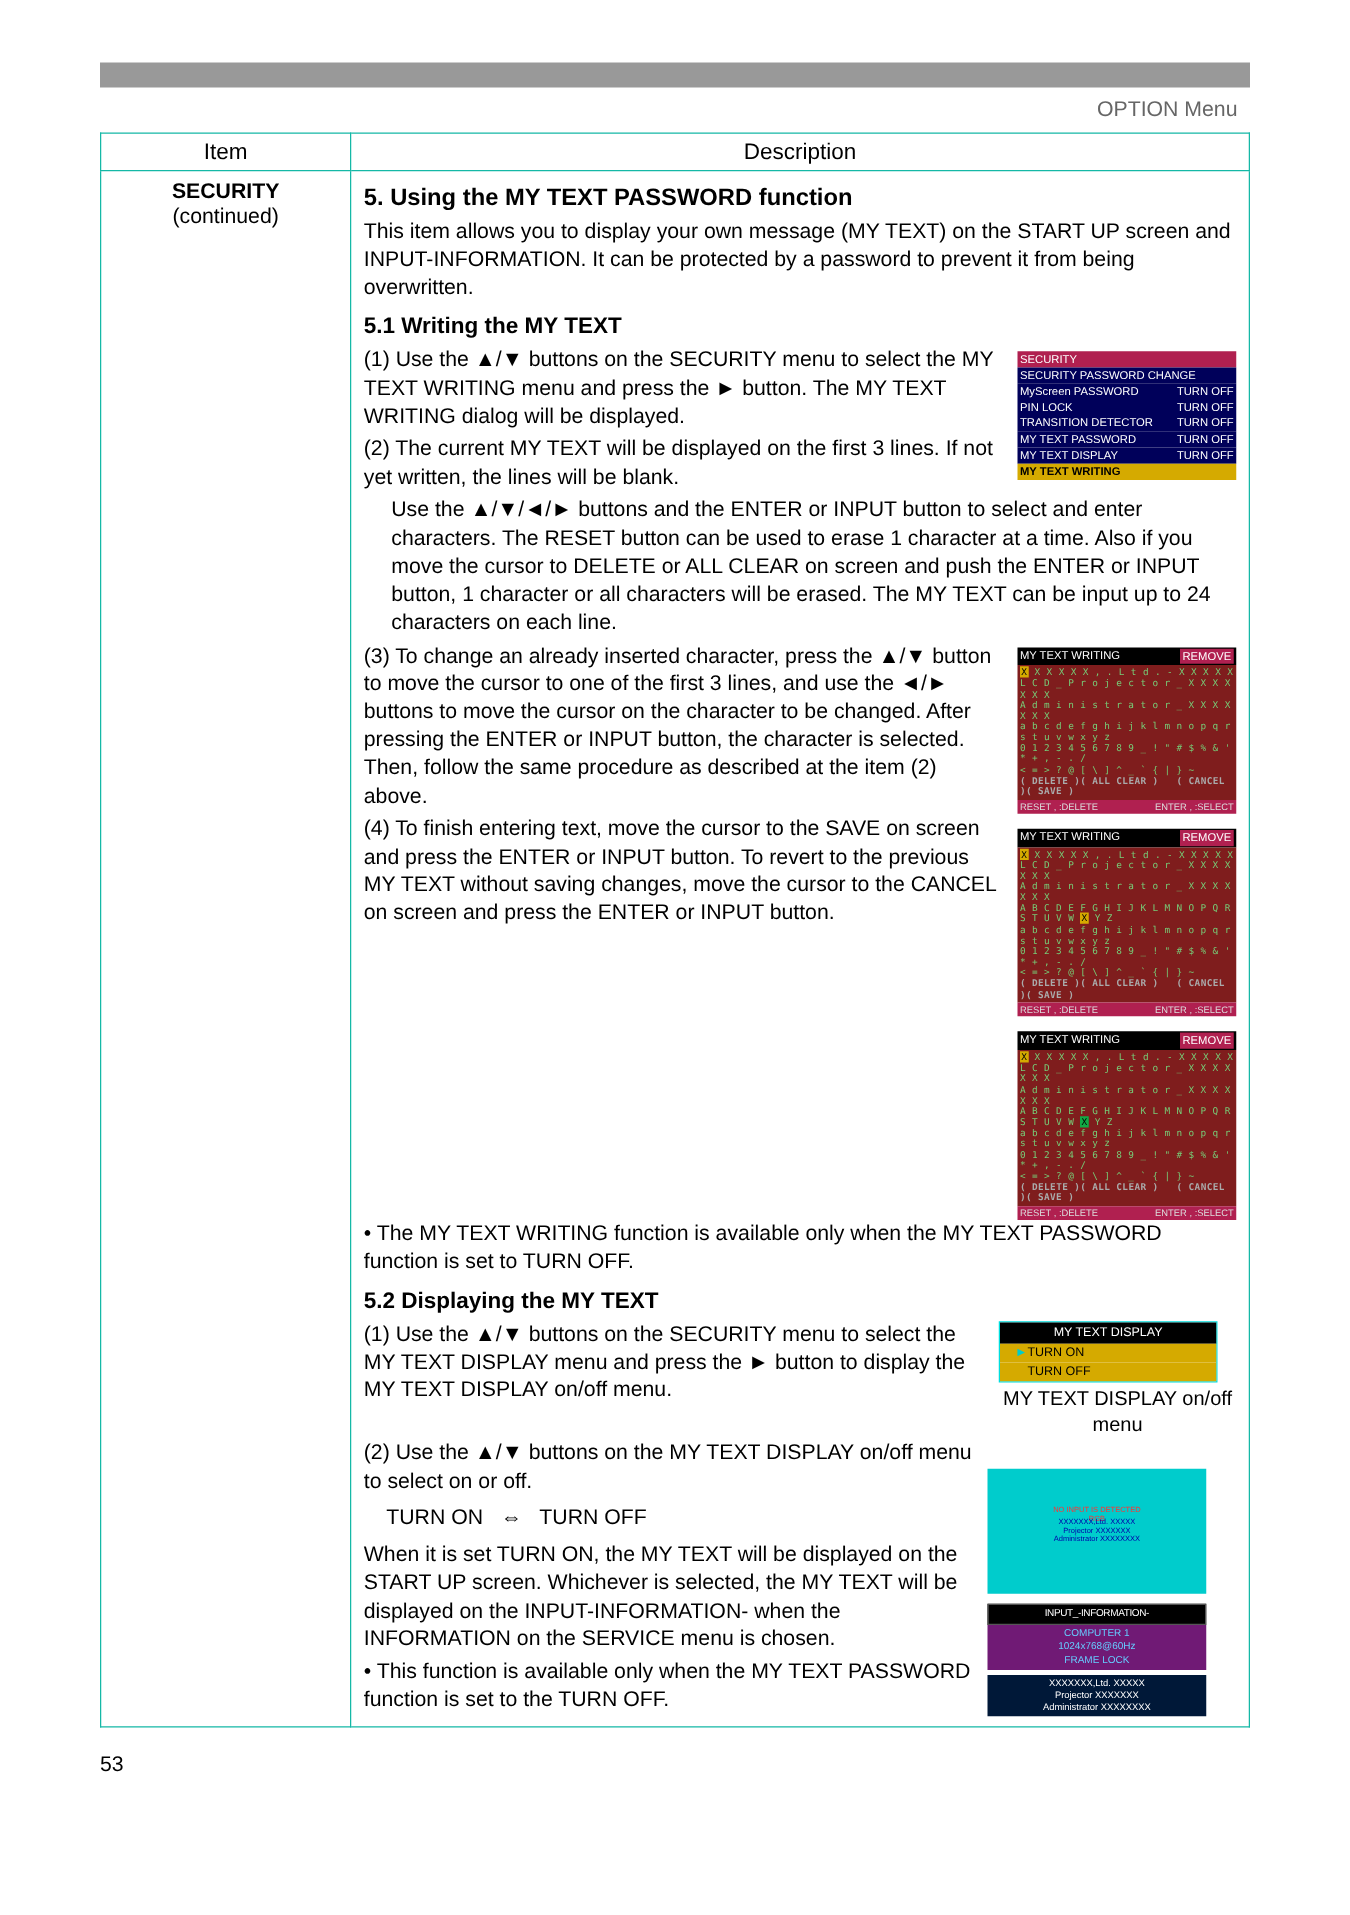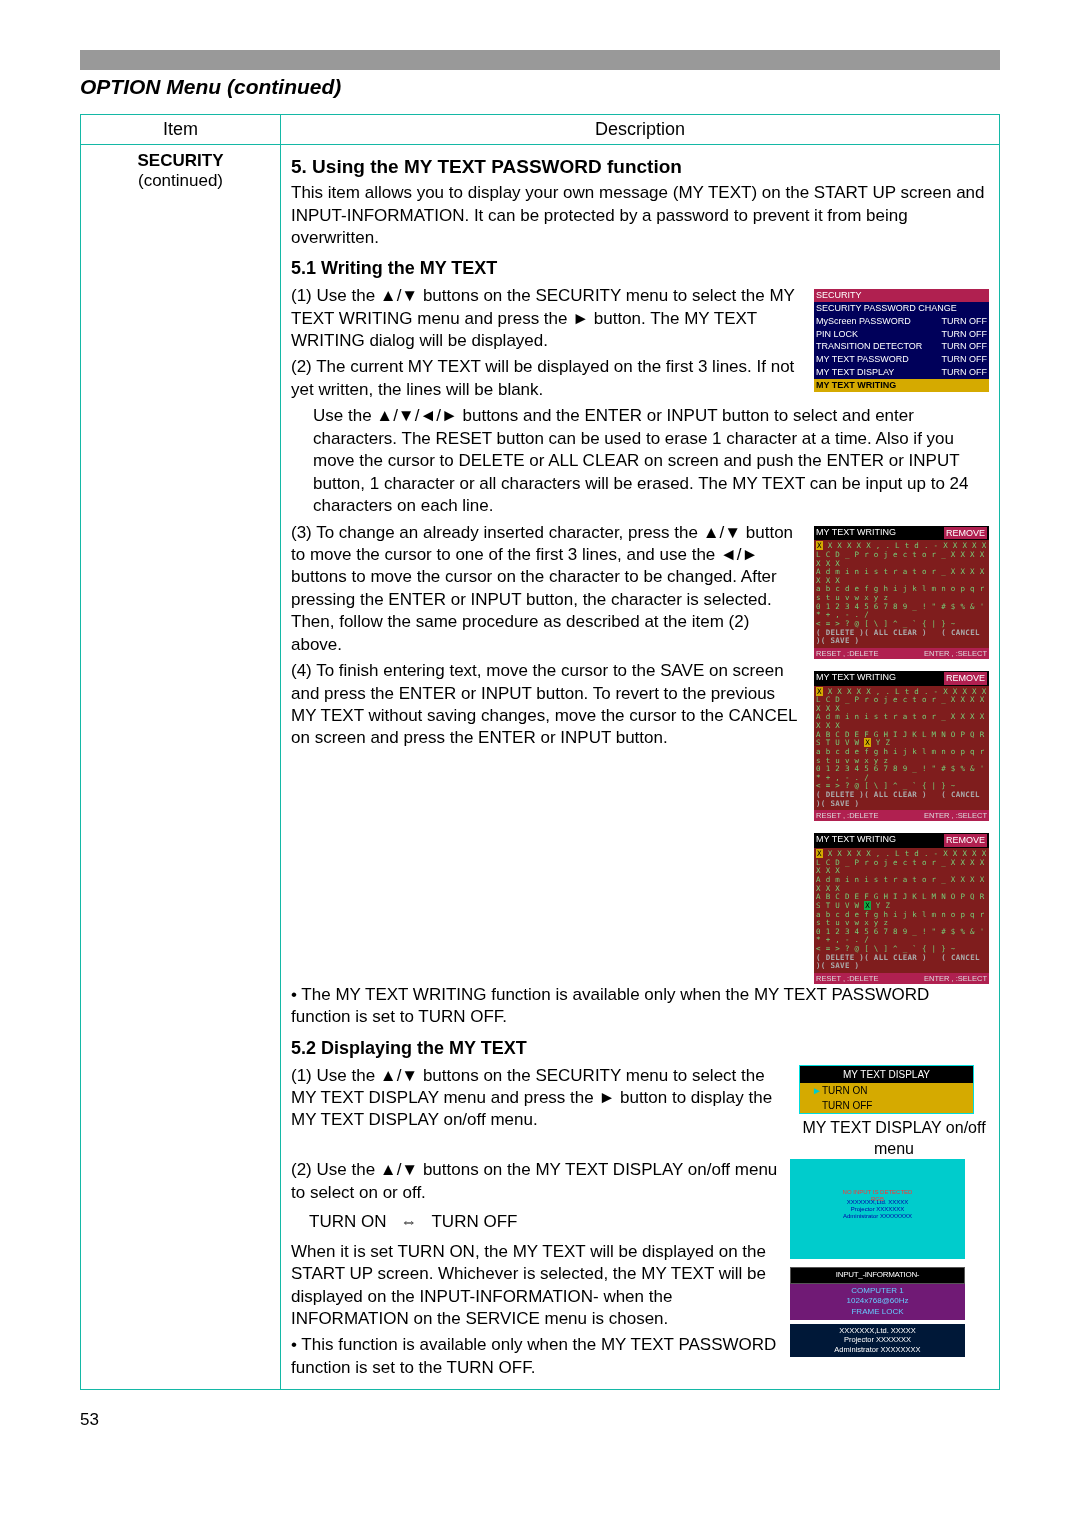--- a/index.html
+++ b/index.html
@@ -46,21 +46,21 @@
 .tiny { font-size:7.5px; color:#ddd; }
 .continued { margin-top: 6px; font-size: 17px; }
 .pageno { text-align: left; margin-top: 20px; font-size: 17px; }
 .dbl-arrow::before { content:"⇔"; }
 </style>
 </head>
 <body>
 
 <div class="page">
   <div class="header-bar"></div>
-  <div class="section-title">OPTION Menu (continued)</div>
+  <div class="header-menu">OPTION Menu</div>
 
   <table class="main">
     <thead>
       <tr>
         <th>Item</th>
         <th>Description</th>
       </tr>
     </thead>
     <tbody>
       <tr>
@@ -198,21 +198,21 @@
             </div>
           </div>
 
           <div class="row">
             <div class="txt">
               <p>(2) Use the ▲/▼ buttons on the MY TEXT DISPLAY on/off menu to select on or off.</p>
               <p style="padding:3px 0 3px 18px;">TURN ON &nbsp; <span class="dbl-arrow"></span> &nbsp; TURN OFF</p>
               <p>When it is set TURN ON, the MY TEXT will be displayed on the START UP screen. Whichever is selected, the MY TEXT will be displayed on the INPUT-INFORMATION- when the INFORMATION on the SERVICE menu is chosen.</p>
               <p>• This function is available only when the MY TEXT PASSWORD function is set to the TURN OFF.</p>
             </div>
-            <div class="stack" style="width:199px;">
+            <div class="stack" style="width:199px;margin-top:24px;">
               <div class="cyan-box">
                 <div class="rr"><span>NO INPUT IS DETECTED</span><br><span>RGB</span></div>
                 <div class="cc"><span>XXXXXXX,Ltd. XXXXX</span><br><span>Projector XXXXXXX</span><br><span>Administrator XXXXXXXX</span></div>
               </div>
               <div class="info-box">
                 <div class="info-title">INPUT_-INFORMATION-</div>
                 <div class="info-body">
                   <div>COMPUTER 1</div>
                   <div>1024x768@60Hz</div>
                   <div>FRAME LOCK</div>

